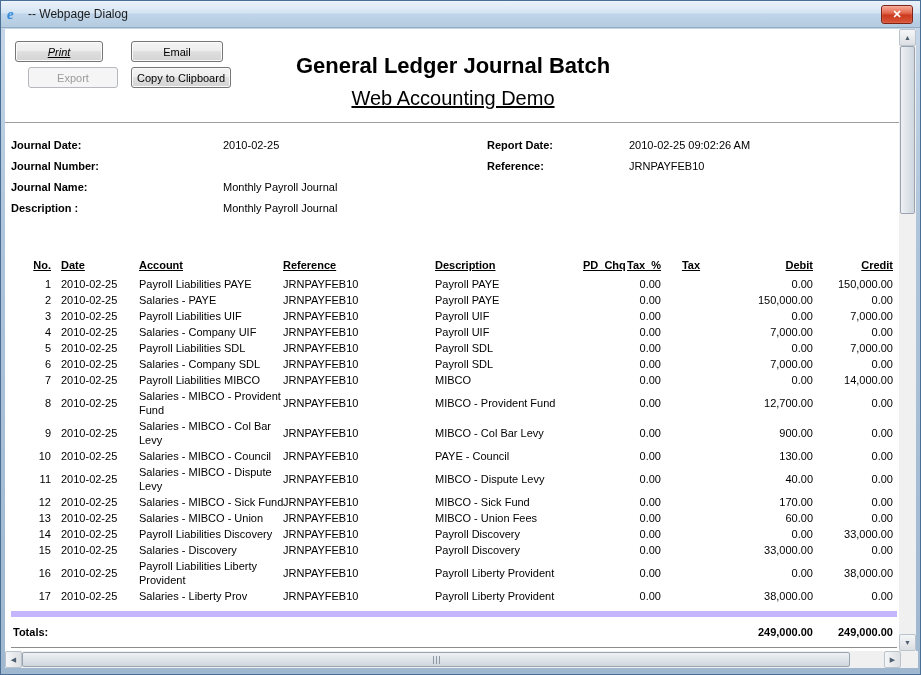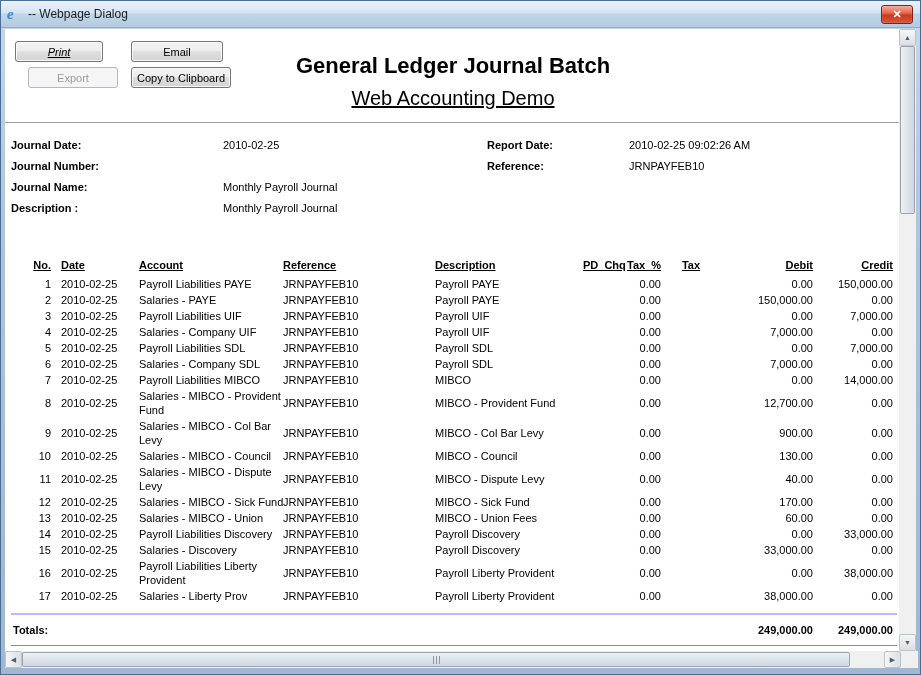--- a/index.html
+++ b/index.html
@@ -85,21 +85,21 @@
   .journal td.c-account { white-space:pre; padding-left:8px; overflow:visible; }
   .journal th.c-account { padding-left:8px; }
   .journal .c-taxpct { text-align:right; padding-right:6px; }
   .journal .c-tax    { text-align:center; padding-right:4px; }
   .journal .c-debit  { text-align:right; padding-right:4px; }
   .journal .c-credit { text-align:right; padding-right:4px; }
   .journal .c-pdchq  { text-align:left; }
 
   .journal tfoot td.spacer { height:10px; padding:0; }
   .journal tfoot tr.totals td {
-    border-top:2px solid #c4b5fd; border-bottom:1px solid #8c8c8c;
+    border-top:6px solid #c4b5fd; border-bottom:1px solid #8c8c8c;
     font-weight:bold; padding:8px 4px 8px 2px;
   }
   .journal tfoot td.t-label { text-align:left; }
   .journal tfoot td.t-num   { text-align:right; }
 
   
   .vscroll {
     position:absolute; right:4px; top:28px; width:17px; height:622px;
     background:#f0f0f0;
   }
@@ -322,21 +322,21 @@
             <td class="c-taxpct">0.00</td>
             <td class="c-tax"></td>
             <td class="c-debit">900.00</td>
             <td class="c-credit">0.00</td>
           </tr>
           <tr>
             <td class="c-no">10</td>
             <td class="c-date">2010-02-25</td>
             <td class="c-account">Salaries - MIBCO - Council</td>
             <td class="c-reference">JRNPAYFEB10</td>
-            <td class="c-description">MIBCO - Council</td>
+            <td class="c-description">PAYE - Council</td>
             <td class="c-pdchq"></td>
             <td class="c-taxpct">0.00</td>
             <td class="c-tax"></td>
             <td class="c-debit">130.00</td>
             <td class="c-credit">0.00</td>
           </tr>
           <tr>
             <td class="c-no">11</td>
             <td class="c-date">2010-02-25</td>
             <td class="c-account">Salaries - MIBCO - Dispute

